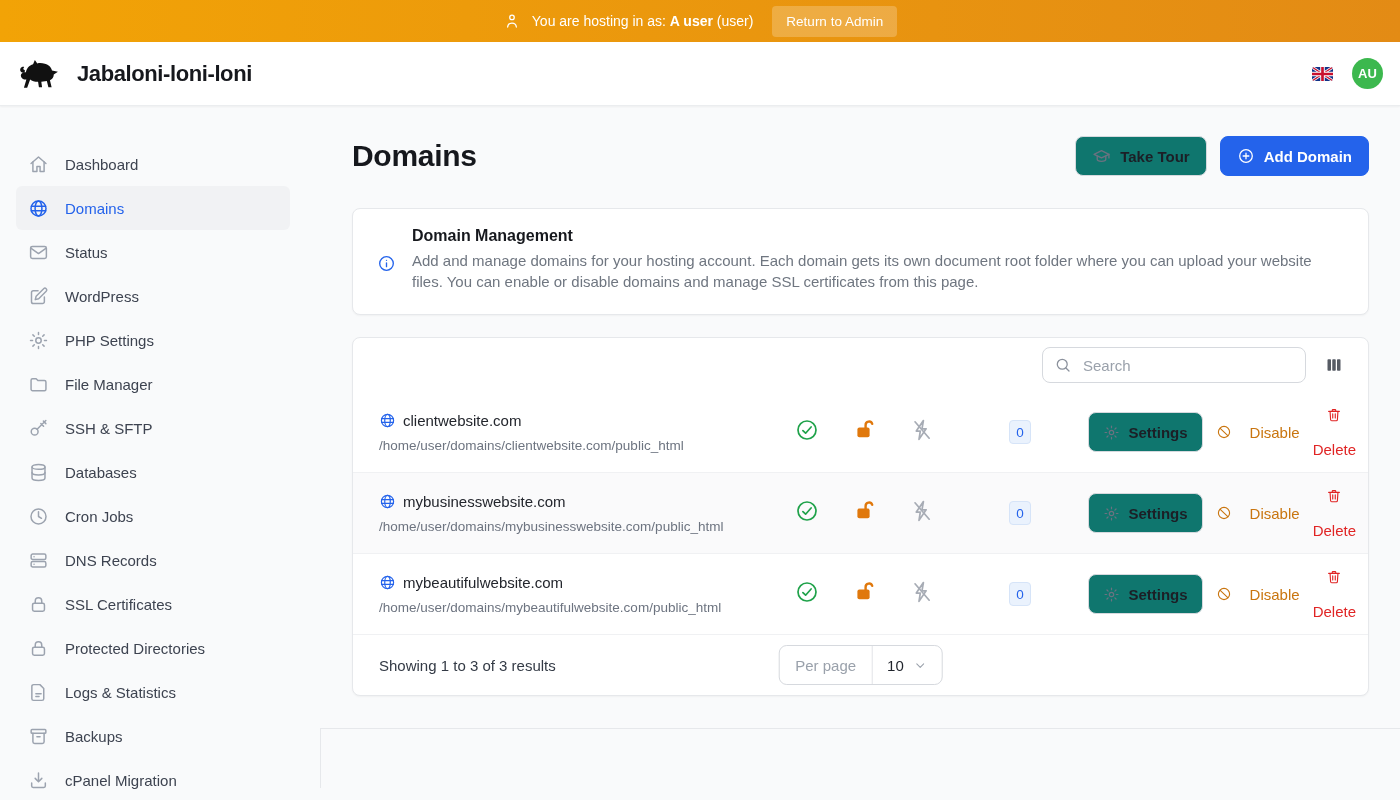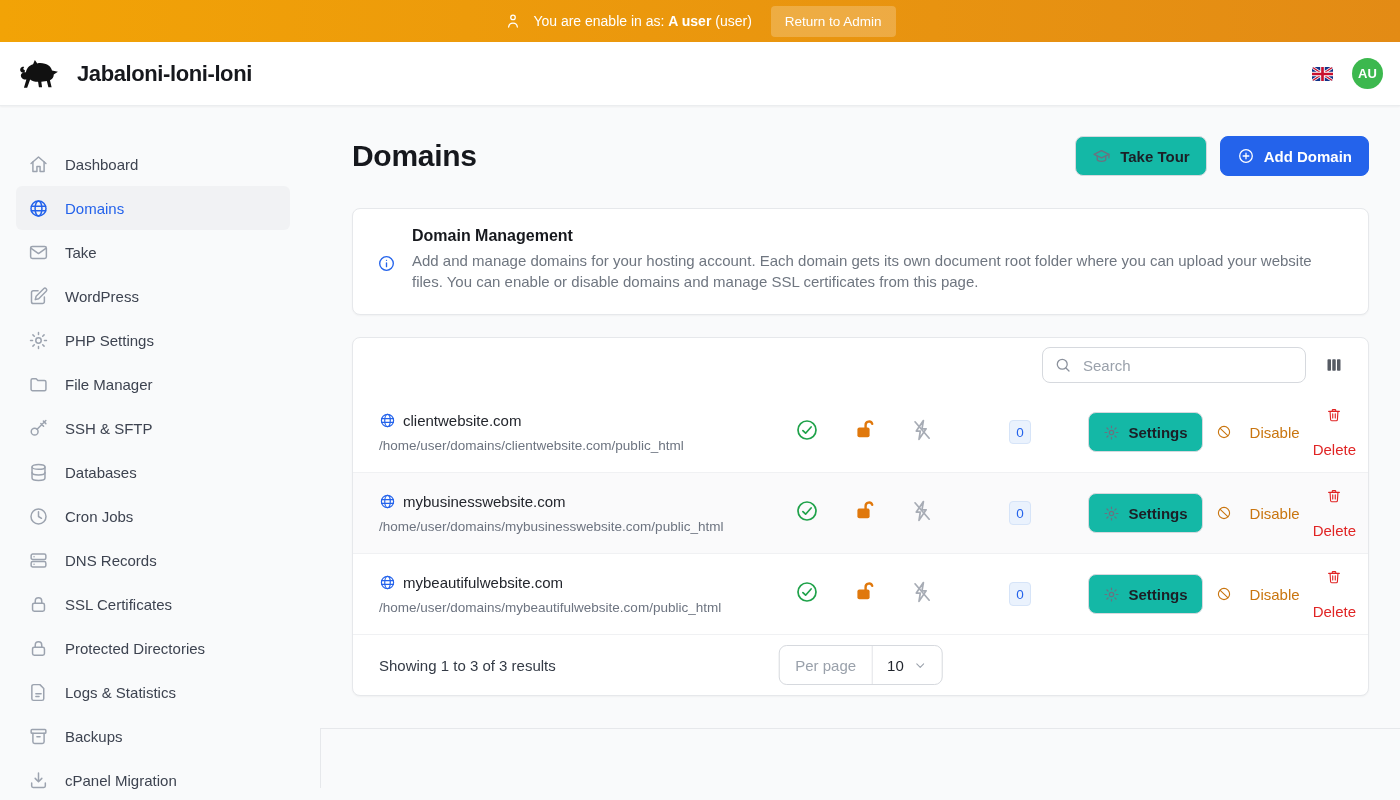--- a/index.html
+++ b/index.html
@@ -59,21 +59,21 @@
   .main { flex:1; min-width:0; padding:30px 31px 0 32px; }
 
   
   .page-head { display:flex; align-items:center; }
   .page-title { margin:0; font-size:30px; font-weight:800; color:#16181d; letter-spacing:-.3px; }
   .head-actions { margin-left:auto; display:flex; gap:13px; }
   .btn {
     display:inline-flex; align-items:center; gap:9px; cursor:pointer;
     height:40px; padding:0 16px; border-radius:8px;
     font-family:inherit; font-size:15px; font-weight:600;
-    background:#14b8a6; border:1px solid #d6d9de; color:#1c1f26;
+    background:#0f766e; border:1px solid #d6d9de; color:#1c1f26;
   }
   .btn .icon { width:19px; height:19px; color:#6b7280; }
   .btn-primary { background:var(--primary-blue,#2463EB); border-color:var(--primary-blue,#2463EB); color:#fff; }
   .btn-primary .icon { width:18px; height:18px; color:#fff; }
 
   
   .card { background:#fff; border:1px solid #e6e8eb; border-radius:8px; box-shadow:0 1px 2px rgba(0,0,0,.04); }
   .info-card { margin-top:32px; display:flex; gap:16px; padding:18px 24px 22px; }
   .info-icon { width:19px; height:19px; color:var(--primary-blue,#2463EB); margin-top:27px; }
   .info-title { font-size:16px; font-weight:700; color:#16181d; }
@@ -150,21 +150,21 @@
 <body>
 
 <div class="banner">
   <span class="icon">
       <svg viewBox="0 0 24 24" fill="none" stroke="currentColor" stroke-width="1.7" stroke-linecap="round" stroke-linejoin="round">
         <circle cx="12" cy="7.2" r="3"></circle>
         <path d="M6.2 20c.3-3.2 2.8-5.3 5.8-5.3s5.5 2.1 5.8 5.3"></path>
       </svg>
     </span>
   <span>
-    <span>You are enable in as:</span>
+    <span>You are hosting in as:</span>
     <b>A user</b>
     <span>(user)</span>
   </span>
   <button class="return-btn">Return to Admin</button>
 </div>
 
 <div class="app-header">
   <div class="brand">
     <span class="icon brand-logo">
         <svg viewBox="0 0 64 52" fill="currentColor">
@@ -217,21 +217,21 @@
         </span>
         <span class="nav-label">Domains</span>
       </div>
       <div class="nav-item">
         <span class="icon nav-ic">
           <svg viewBox="0 0 24 24" fill="none" stroke="currentColor" stroke-width="1.7" stroke-linecap="round" stroke-linejoin="round">
             <rect x="3" y="5.2" width="18" height="13.6" rx="2"></rect>
             <path d="M3.6 7.2l8.4 6 8.4-6"></path>
           </svg>
         </span>
-        <span class="nav-label">Take</span>
+        <span class="nav-label">Status</span>
       </div>
       <div class="nav-item">
         <span class="icon nav-ic">
           <svg viewBox="0 0 24 24" fill="none" stroke="currentColor" stroke-width="1.7" stroke-linecap="round" stroke-linejoin="round">
             <path d="M11.5 5.3H6.1A2.1 2.1 0 0 0 4 7.4v10.5A2.1 2.1 0 0 0 6.1 20h10.5a2.1 2.1 0 0 0 2.1-2.1v-5.4"></path>
             <path d="M17.9 3.1a2 2 0 0 1 2.9 2.9l-8.6 8.6-3.9 1 1-3.9z"></path>
           </svg>
         </span>
         <span class="nav-label">WordPress</span>
       </div>

